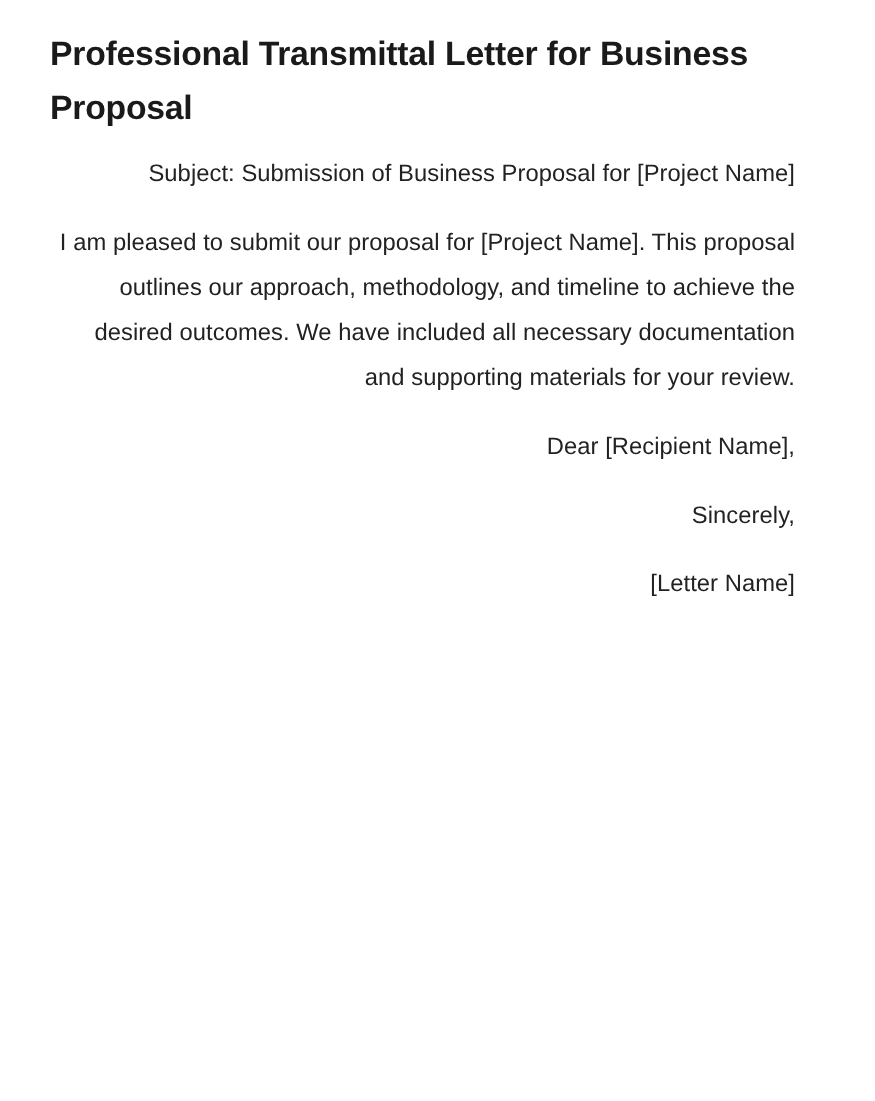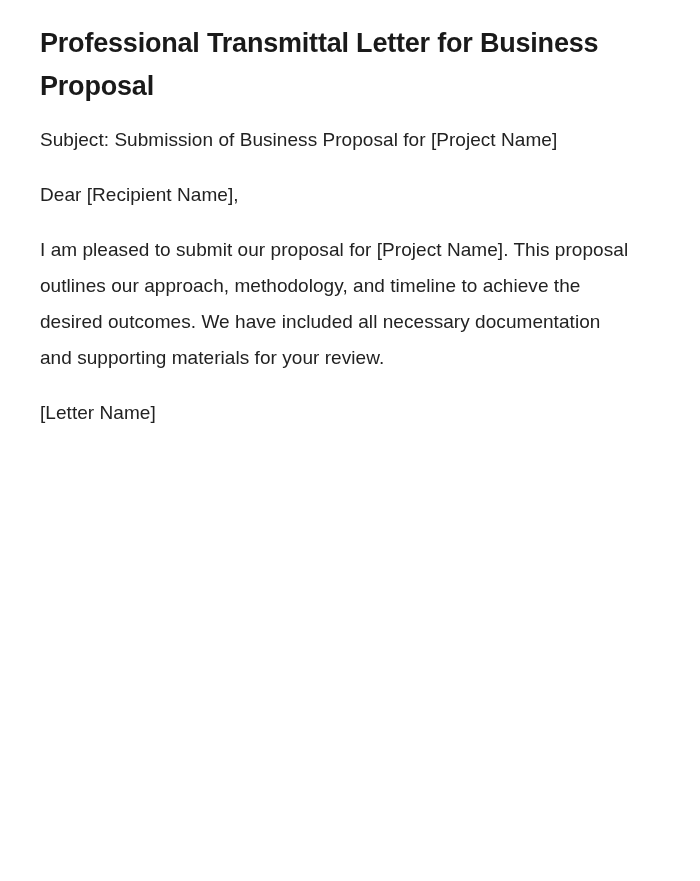--- a/index.html
+++ b/index.html
@@ -34,39 +34,41 @@
   }
 
   .para {
     margin: 0 0 19px 0;
     font-size: 19px;
     line-height: 36px;
     color: #222222;
     font-weight: 400;
     max-width: 600px;
     letter-spacing: 0.05px;
+    text-align: right;
   }
 
   .para:last-child {
     margin-bottom: 0;
   }
 </style>
 </head>
 <body>
 
 <div class="page">
 
   <h1 class="doc-title">Professional Transmittal Letter for Business Proposal</h1>
 
   <p class="para">Subject: Submission of Business Proposal for [Project Name]</p>
 
+  <p class="para">I am pleased to submit our proposal for [Project Name]. This proposal outlines our approach, methodology, and timeline to achieve the desired outcomes. We have included all necessary documentation and supporting materials for your review.</p>
+
   <p class="para">Dear [Recipient Name],</p>
-
-  <p class="para">I am pleased to submit our proposal for [Project Name]. This proposal outlines our approach, methodology, and timeline to achieve the desired outcomes. We have included all necessary documentation and supporting materials for your review.</p>
 
 
 
+  <p class="para">Sincerely,</p>
 
 
 
   <p class="para">[Letter Name]</p>
 
 </div>
 
 </body></html>

